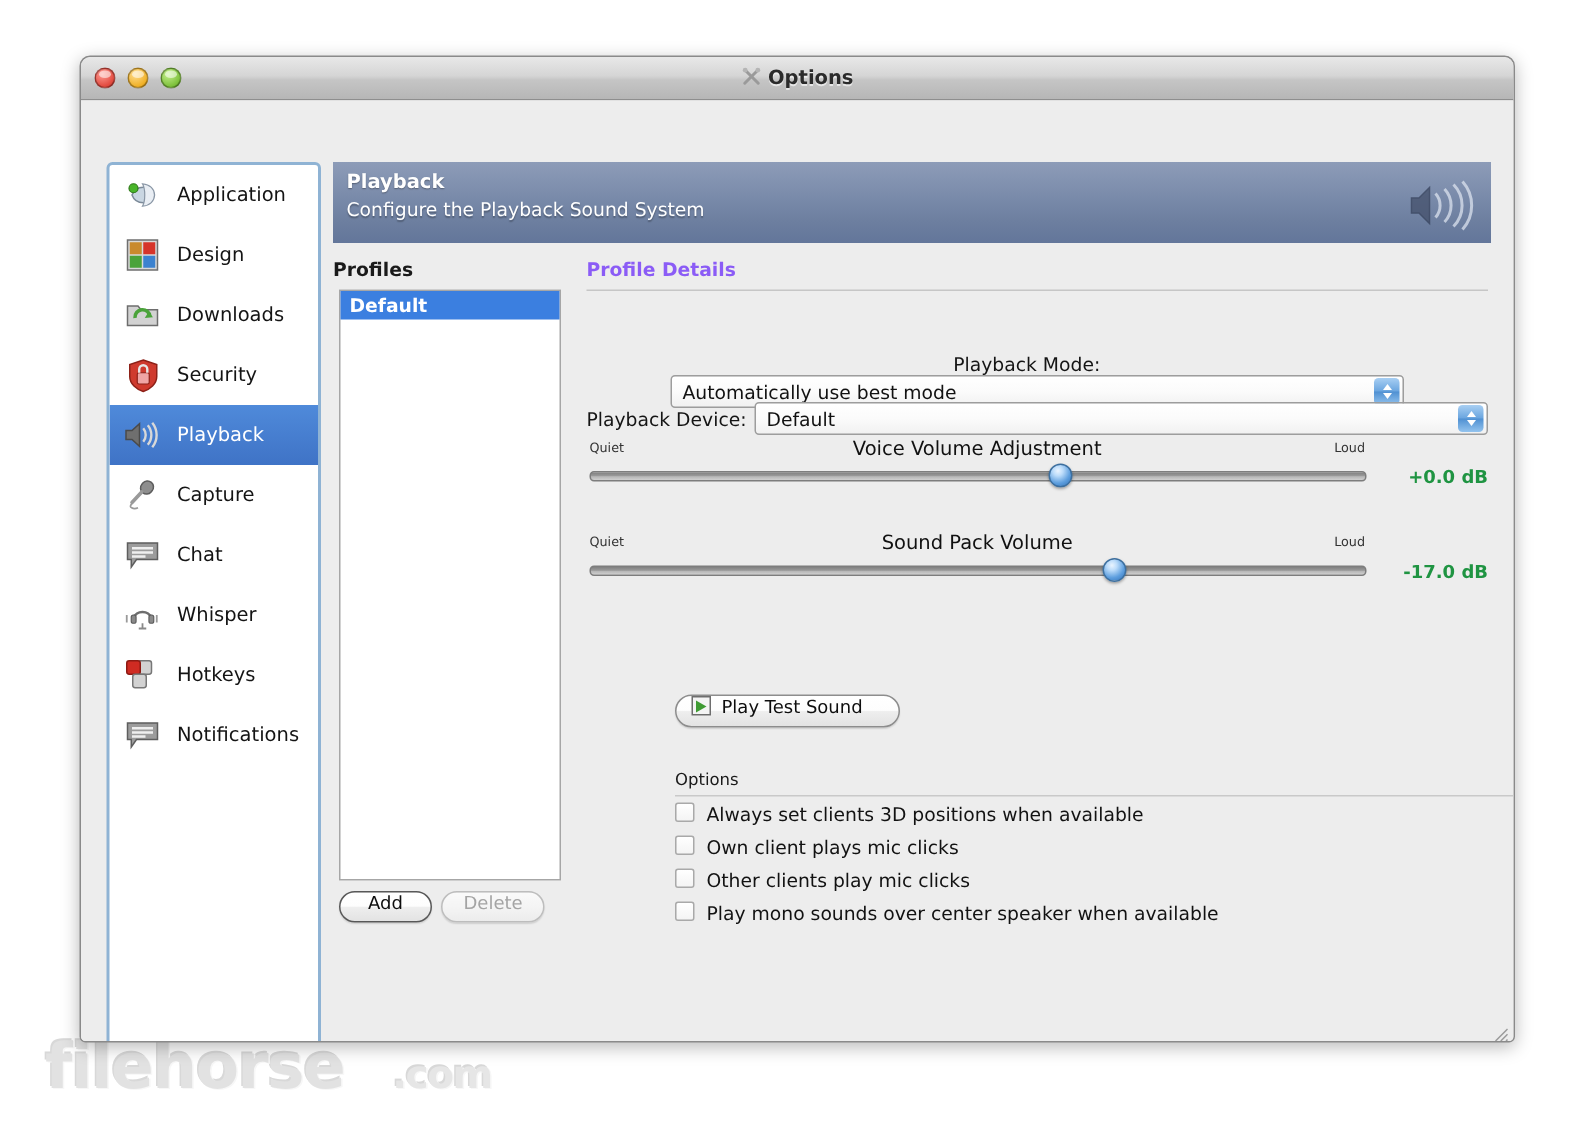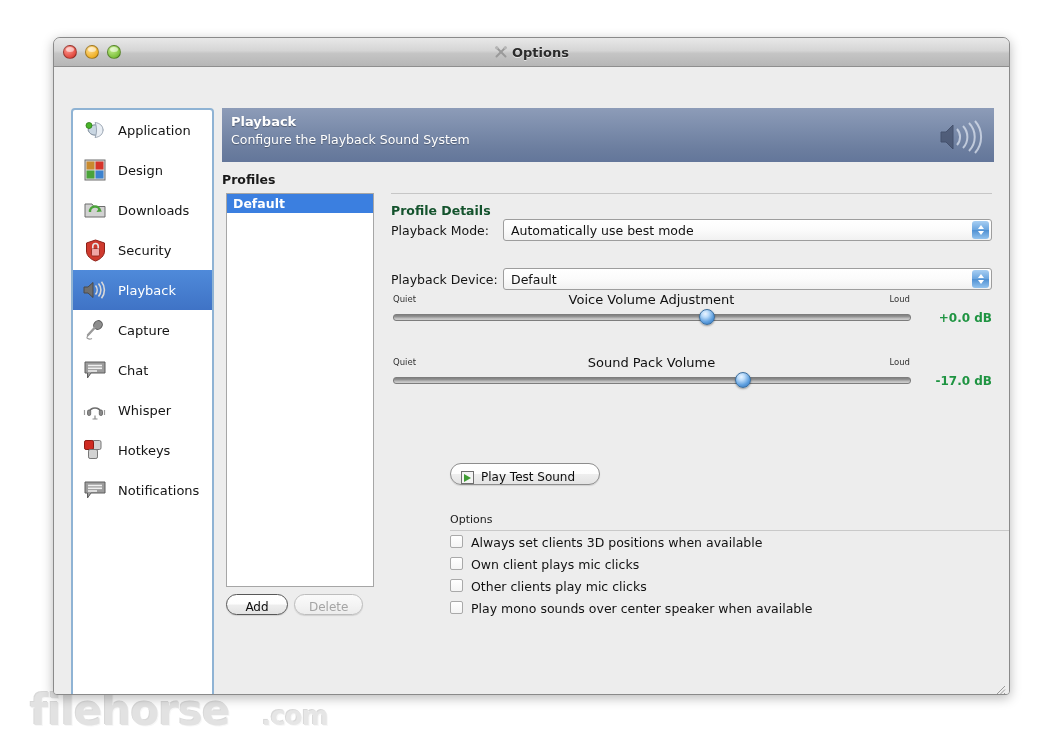--- a/index.html
+++ b/index.html
@@ -147,21 +147,21 @@
   .profile-row.selected { background: #3b7fe0; color: #ffffff; }
 
   #profile-buttons {
     position: absolute; left: 172px; top: 527px;
     display: flex; gap: 6px;
   }
 
   
   #details-label {
     position: absolute; left: 337px; top: 105px;
-    font-size: 12.5px; font-weight: bold; color: #14532d; margin-top: 31px;
+    font-size: 12.5px; font-weight: bold; color: #8b5cf6;
   }
   #details-rule {
     position: absolute; left: 337px; top: 126px;
     width: 601px; height: 1px; background: #c6c6c6;
   }
 
   .field-row {
     position: absolute;
     display: flex; align-items: center;
     font-size: 12.5px; color: #141414;
@@ -233,21 +233,21 @@
   .btn {
     height: 21px;
     min-width: 62px;
     padding: 0 14px;
     border: 1px solid #8d8d8d;
     border-radius: 11px;
     background: linear-gradient(to bottom, #ffffff 0%, #fdfdfd 48%, #eeeeee 52%, #e3e3e3 100%);
     font-size: 12px;
     color: #0e0e0e;
     font-family: "DejaVu Sans", "Liberation Sans", sans-serif;
-    display: flex; align-items: flex-end; justify-content: center;
+    display: flex; align-items: flex-start; justify-content: center;
     box-shadow: 0 1px 1px rgba(0,0,0,0.12);
   }
   .btn.strong { font-weight: normal; border-color: #585858; }
   .btn.disabled { color: #a4a4a4; border-color: #bdbdbd;
     background: linear-gradient(to bottom, #fafafa 0%, #f4f4f4 52%, #ececec 100%); }
 
   #play-test {
     position: absolute; left: 396px; top: 396px;
     width: 150px; height: 22px;
     gap: 7px; padding: 0 10px;
@@ -464,21 +464,21 @@
       <div class="profile-row selected">Default</div>
     </div>
     <div id="profile-buttons">
       <div class="btn strong">Add</div>
       <div class="btn disabled">Delete</div>
     </div>
 
     <div id="details-label">Profile Details</div>
     <div id="details-rule"></div>
 
-    <div class="field-row" style="left:337px; top:152px; width:601px;">
+    <div class="field-row" style="left:337px; top:168px; width:601px;flex-direction:column;">
       <span class="field-label">Playback Mode:</span>
       <div class="combo" style="width:489px;">
         <span>Automatically use best mode</span>
         <span class="combo-arrows">
           <span class="tri-up"></span>
             <span class="tri-dn"></span>
         </span>
       </div>
     </div>
 

